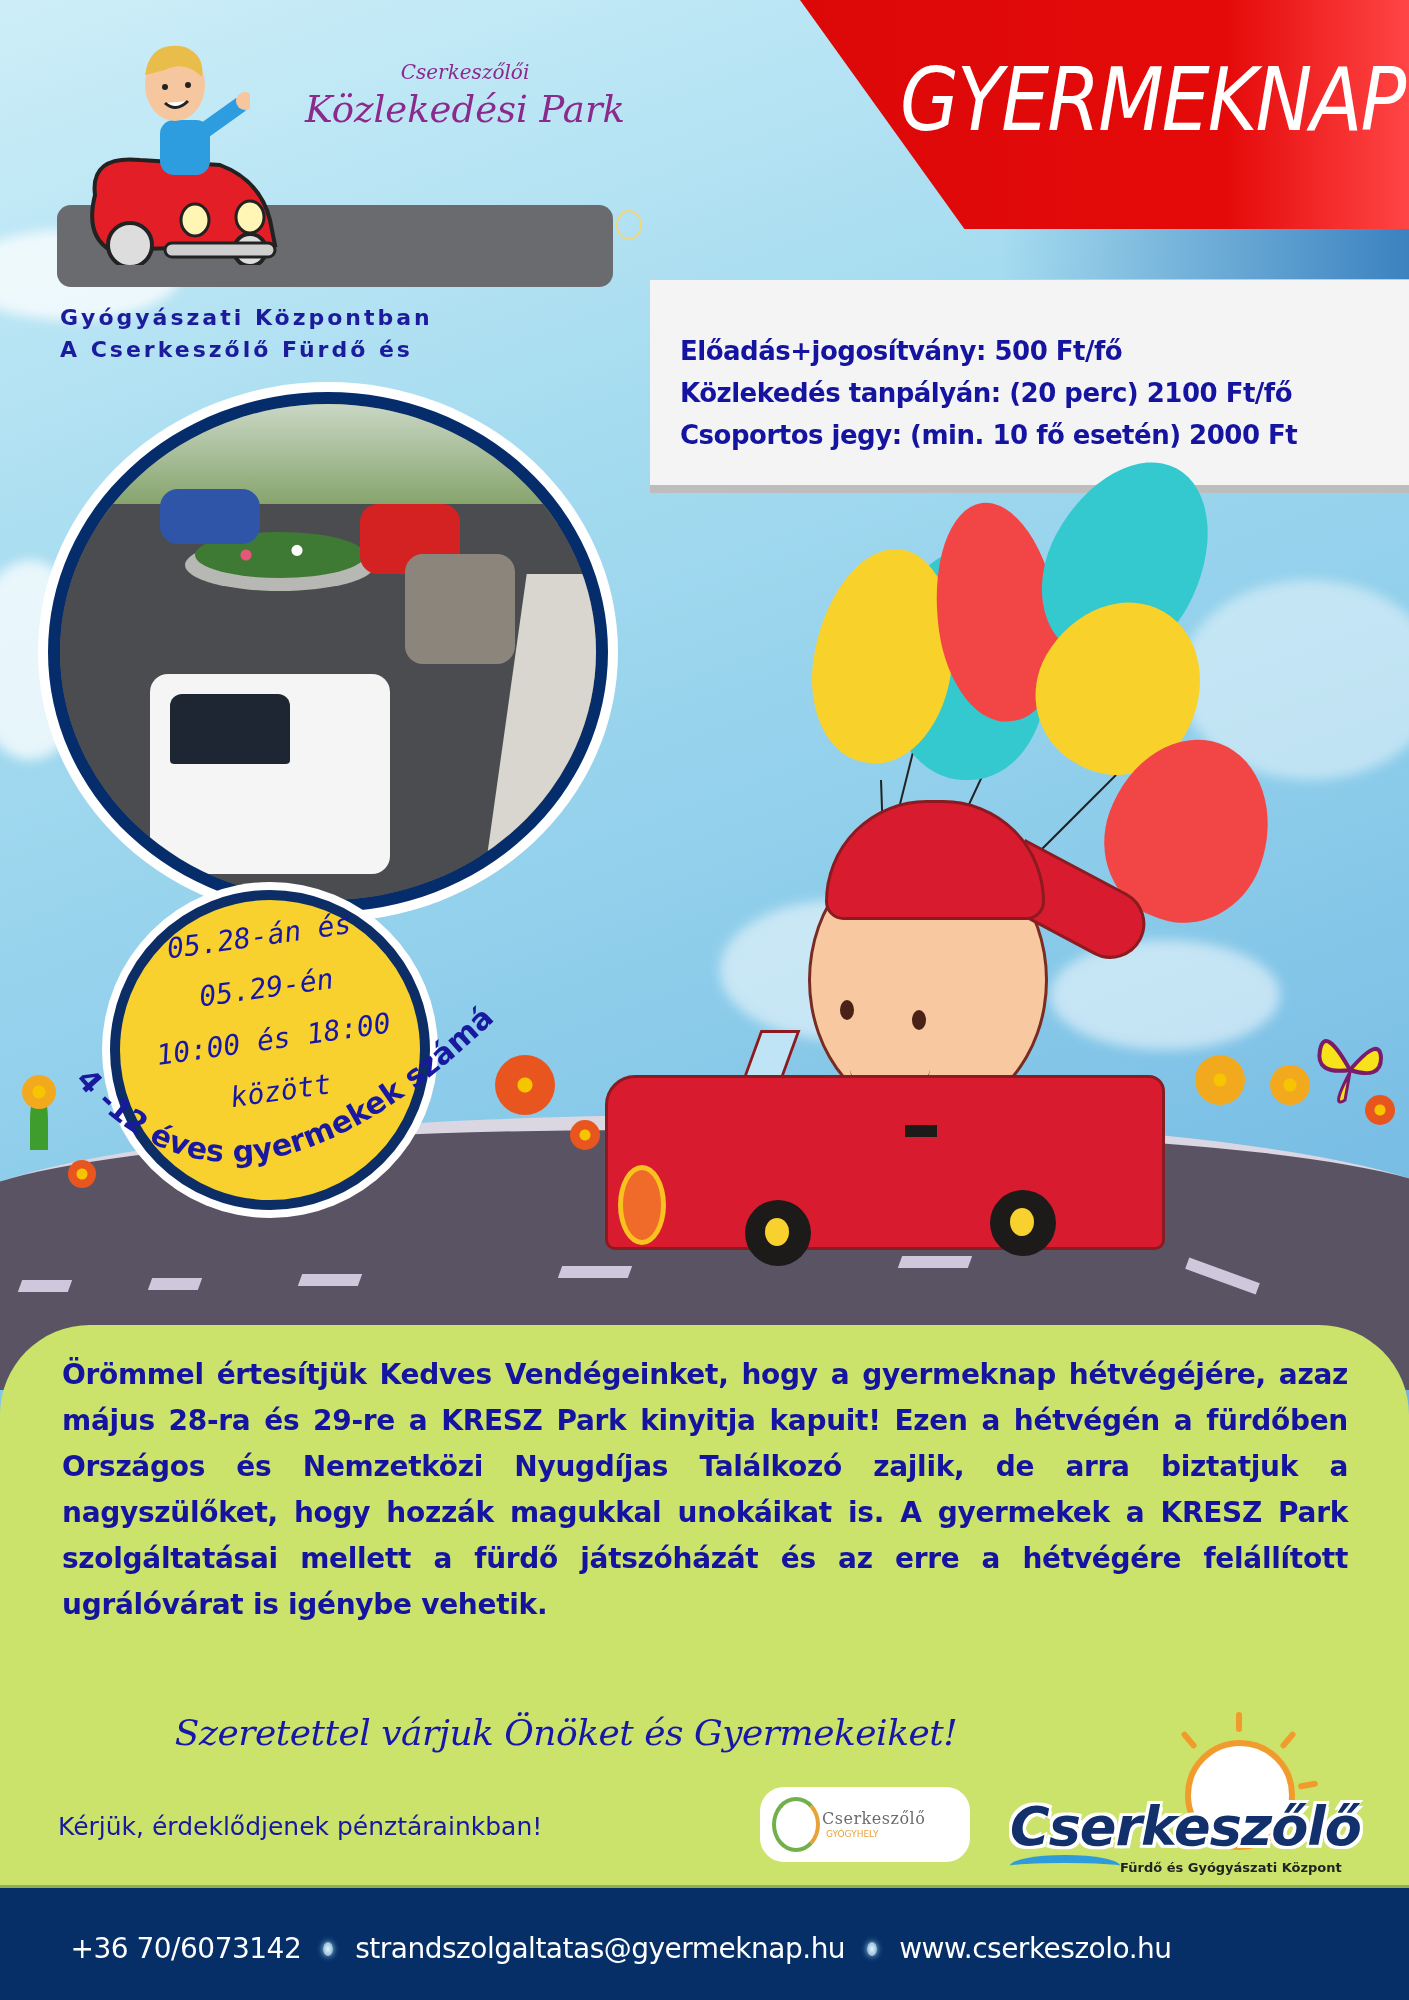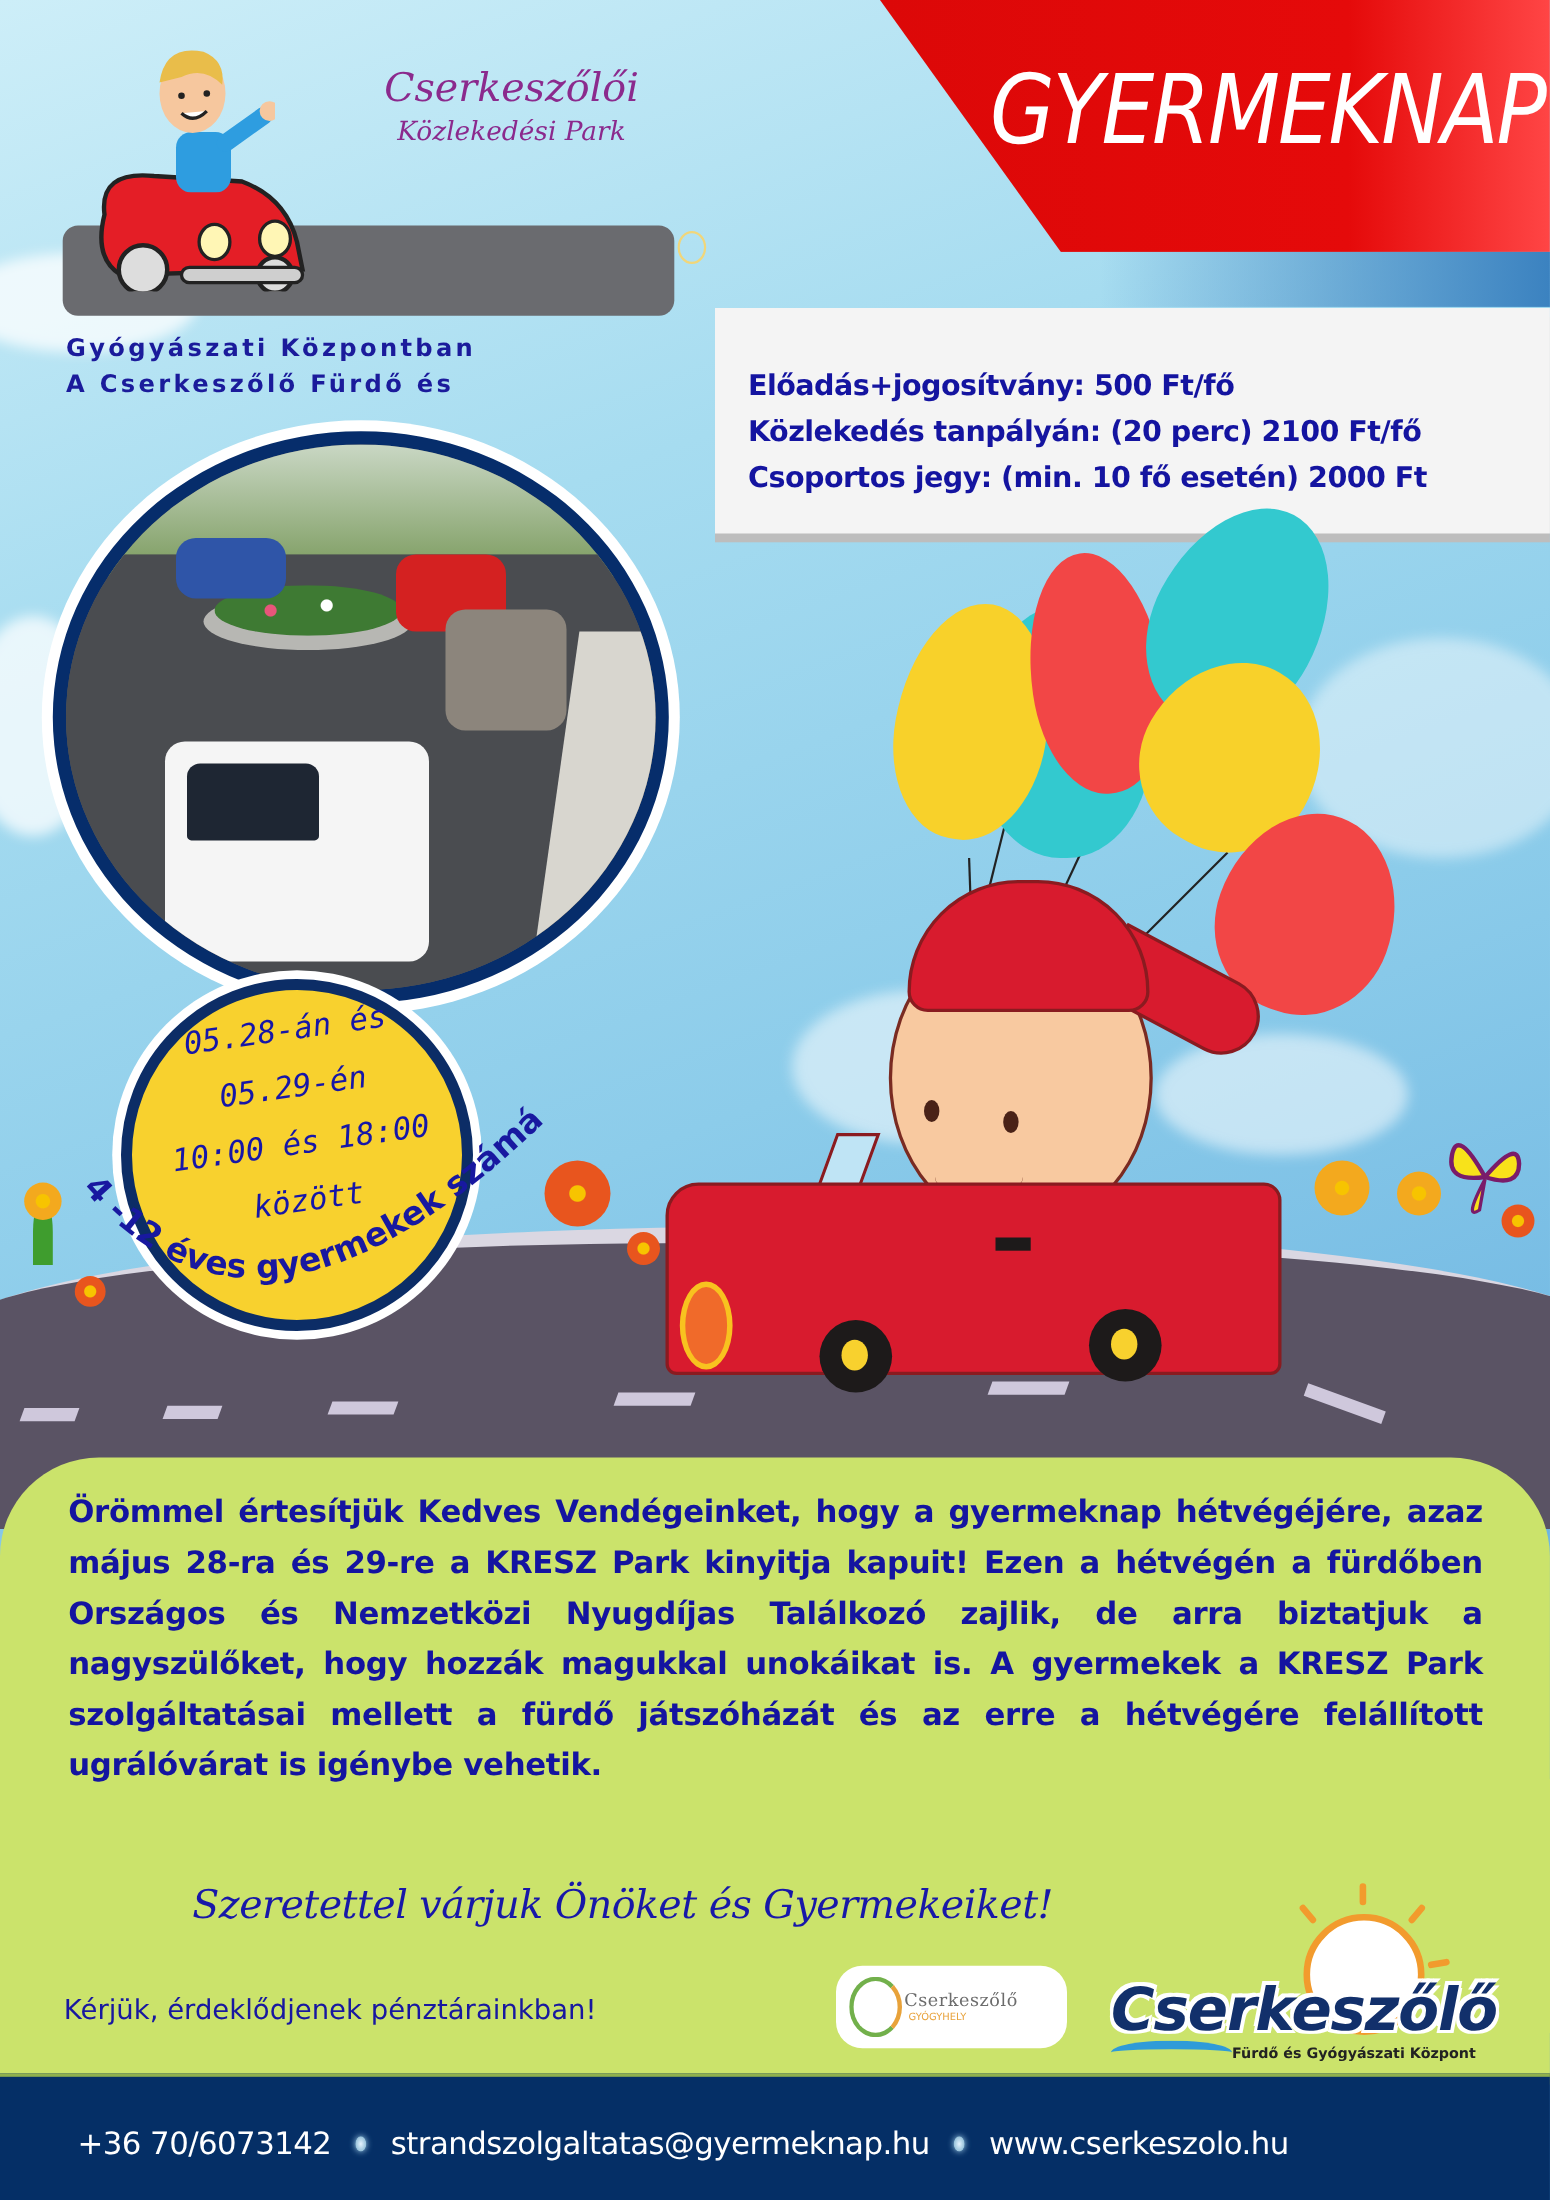--- a/index.html
+++ b/index.html
@@ -6,23 +6,23 @@
   body { width: 1409px; height: 2000px; overflow: hidden; font-family: "DejaVu Sans", sans-serif; background: #8fcfea; }
   .poster { position: relative; width: 1409px; height: 2000px; overflow: hidden;
     background: linear-gradient(160deg, #cdeef8 0%, #a6dcf0 25%, #8cccea 50%, #6fb6e2 75%, #4f9fd6 100%); }
 
   .cloud { position: absolute; background: rgba(255,255,255,0.75); border-radius: 50%; filter: blur(6px); }
 
   
   .logo-road { position: absolute; left: 57px; top: 205px; width: 556px; height: 82px; background: #6a6b6f; border-radius: 14px; }
   .logo-title { position: absolute; left: 300px; top: 60px; width: 330px; text-align: center; color: #8b2a8d;
     font-family: "DejaVu Serif", serif; font-style: italic; }
-  .logo-title .l1 { font-size: 36px; text-align: center; }
+  .logo-title .l1 { font-size: 20px; text-align: center; }
   .logo-title .l2 { font-size: 40px; font-weight: bold; margin-top: 4px; }
-  .logo-title .l3 { font-size: 24px; margin-top: 4px; }
+  .logo-title .l3 { font-size: 37px; margin-top: 4px; }
   .logo-ring { position: absolute; left: 616px; top: 210px; width: 26px; height: 30px; border: 2px solid #f1d67a; border-radius: 50%; }
   .subtitle { position: absolute; left: 60px; top: 302px; color: #1b1b9b; font-weight: bold; font-size: 22px; letter-spacing: 3px; line-height: 32px; }
 
   
   .logo-car { position: absolute; left: 70px; top: 125px; width: 240px; height: 140px; }
 
   
   .banner { position: absolute; left: 800px; top: 0; width: 609px; height: 229px;
     background: linear-gradient(90deg, #dc0808 0%, #e50a0a 70%, #ff4545 100%);
     clip-path: polygon(0 0, 100% 0, 100% 100%, 27% 100%); }

